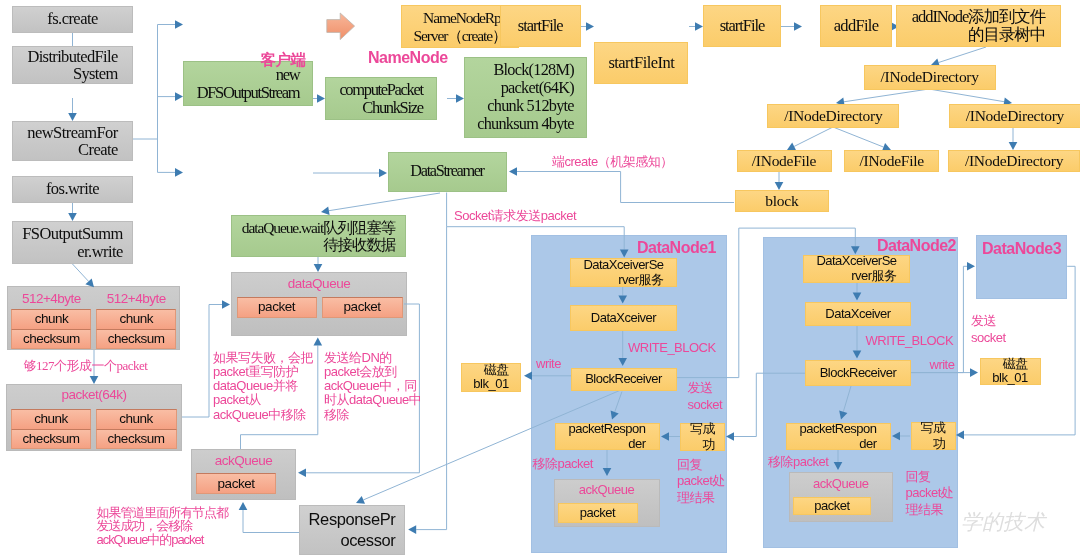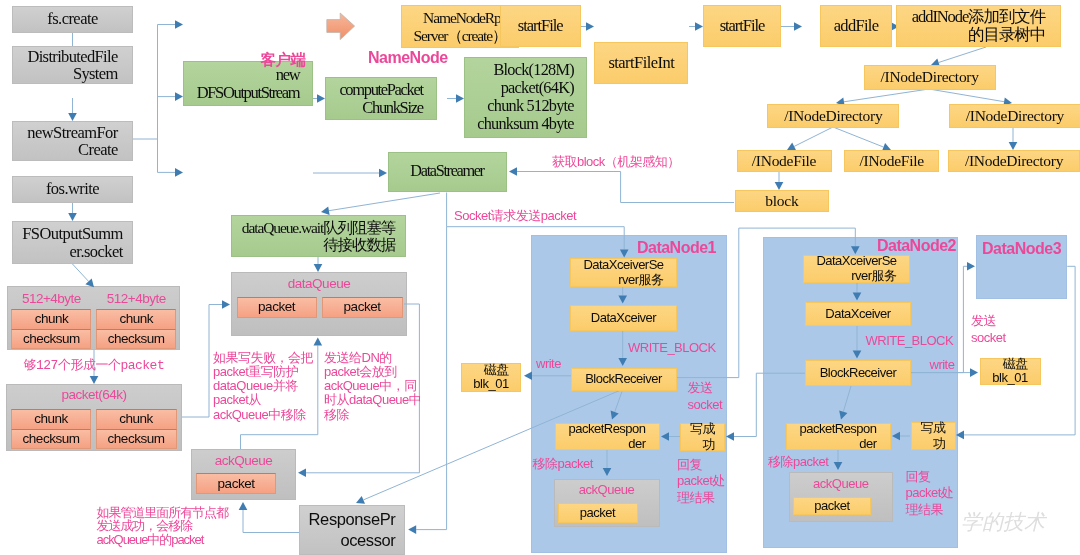--- a/index.html
+++ b/index.html
@@ -227,21 +227,21 @@
         <polygon points="956.0,434.9 964.0,430.6 964.0,439.2" fill="#3e7cb1"></polygon>
       </g>
     </svg>
 <div class="box gray" style="left:12px;top:6px;width:121px;height:27px;font-size:16.5px;line-height:1.02;letter-spacing:-0.55px;z-index:2;">fs.create</div>
 <div class="box gray" style="left:12px;top:46px;width:121px;height:38px;font-size:16.5px;line-height:1.06;letter-spacing:-0.65px;z-index:2;">DistributedFile
 System</div>
 <div class="box gray" style="left:12px;top:121px;width:121px;height:40px;font-size:16.5px;line-height:1.06;letter-spacing:-0.55px;z-index:2;">newStreamFor
 Create</div>
 <div class="box gray" style="left:12px;top:176px;width:121px;height:27px;font-size:16.5px;line-height:1.02;letter-spacing:-0.55px;z-index:2;">fos.write</div>
 <div class="box gray" style="left:12px;top:221px;width:121px;height:43px;font-size:16.5px;line-height:1.06;letter-spacing:-0.55px;z-index:2;">FSOutputSumm
-er.socket</div>
+er.write</div>
 <div class="lbl" style="left:260.5px;top:51.5px;font-size:15.5px;line-height:1.0;text-align:left;font-family:'Liberation Sans',sans-serif;letter-spacing:-0.5px;font-weight:bold;z-index:3;">客户端</div>
 <div class="box green" style="left:183px;top:61px;width:130px;height:45px;font-size:16.5px;line-height:1.06;letter-spacing:-1.35px;z-index:2;">new
 DFSOutputStream</div>
 <div class="box green" style="left:325px;top:77px;width:112px;height:43px;font-size:16.5px;line-height:1.06;letter-spacing:-1.35px;z-index:2;">computePacket
 ChunkSize</div>
 <div class="box green" style="left:464px;top:56.5px;width:123px;height:81px;font-size:16.3px;line-height:1.1;letter-spacing:-0.75px;z-index:2;">Block(128M)
 packet(64K)
 chunk 512byte
 chunksum 4byte</div>
 <div class="box green" style="left:387.5px;top:151.5px;width:119px;height:40px;font-size:16.3px;line-height:1.02;letter-spacing:-1.35px;z-index:2;">DataStreamer</div>
@@ -263,21 +263,21 @@
 <div class="box yellow" style="left:844.2px;top:150px;width:95px;height:22px;font-size:15.5px;line-height:1.02;letter-spacing:-0.28px;z-index:2;">/INodeFile</div>
 <div class="box yellow" style="left:948px;top:150px;width:132px;height:22px;font-size:15.5px;line-height:1.02;letter-spacing:-0.28px;z-index:2;">/INodeDirectory</div>
 <div class="box yellow" style="left:734.9px;top:190px;width:94px;height:22px;font-size:15.5px;line-height:1.02;letter-spacing:-0.28px;z-index:2;">block</div>
 <div class="grayq" style="position:absolute;box-sizing:border-box;left:7px;top:286px;width:173px;height:64px;z-index:1;"></div>
 <div class="lbl" style="left:11.4px;top:291.5px;width:80px;font-size:13.5px;line-height:1.0;text-align:center;font-family:'Liberation Sans',sans-serif;letter-spacing:-0.5px;z-index:3;">512+4byte</div>
 <div class="lbl" style="left:96.2px;top:291.5px;width:80px;font-size:13.5px;line-height:1.0;text-align:center;font-family:'Liberation Sans',sans-serif;letter-spacing:-0.5px;z-index:3;">512+4byte</div>
 <div class="box orange" style="left:11.4px;top:308.5px;width:80px;height:21px;font-size:13.5px;line-height:1.02;font-family:'Liberation Sans',sans-serif;letter-spacing:-0.5px;z-index:2;">chunk</div>
 <div class="box orange" style="left:11.4px;top:329px;width:80px;height:20px;font-size:13.5px;line-height:1.02;font-family:'Liberation Sans',sans-serif;letter-spacing:-0.5px;z-index:2;">checksum</div>
 <div class="box orange" style="left:96.2px;top:308.5px;width:80px;height:21px;font-size:13.5px;line-height:1.02;font-family:'Liberation Sans',sans-serif;letter-spacing:-0.5px;z-index:2;">chunk</div>
 <div class="box orange" style="left:96.2px;top:329px;width:80px;height:20px;font-size:13.5px;line-height:1.02;font-family:'Liberation Sans',sans-serif;letter-spacing:-0.5px;z-index:2;">checksum</div>
-<div class="lbl" style="left:23.5px;top:359px;font-size:13px;line-height:1.0;text-align:right;font-family:Liberation Mono, monospace;letter-spacing:-0.5px;z-index:3;">够127个形成一个packet</div>
+<div class="lbl" style="left:23.5px;top:359px;font-size:13px;line-height:1.0;text-align:right;font-family:Liberation Serif, serif;letter-spacing:-0.5px;z-index:3;">够127个形成一个packet</div>
 <div class="grayq" style="position:absolute;box-sizing:border-box;left:6px;top:384px;width:176px;height:67px;z-index:1;"></div>
 <div class="lbl" style="left:6px;top:388px;width:176px;font-size:13.5px;line-height:1.0;text-align:center;font-family:'Liberation Sans',sans-serif;letter-spacing:-0.5px;z-index:3;">packet(64k)</div>
 <div class="box orange" style="left:11px;top:408.5px;width:80px;height:21px;font-size:13.5px;line-height:1.02;font-family:'Liberation Sans',sans-serif;letter-spacing:-0.5px;z-index:2;">chunk</div>
 <div class="box orange" style="left:11px;top:429px;width:80px;height:20px;font-size:13.5px;line-height:1.02;font-family:'Liberation Sans',sans-serif;letter-spacing:-0.5px;z-index:2;">checksum</div>
 <div class="box orange" style="left:95.5px;top:408.5px;width:81px;height:21px;font-size:13.5px;line-height:1.02;font-family:'Liberation Sans',sans-serif;letter-spacing:-0.5px;z-index:2;">chunk</div>
 <div class="box orange" style="left:95.5px;top:429px;width:81px;height:20px;font-size:13.5px;line-height:1.02;font-family:'Liberation Sans',sans-serif;letter-spacing:-0.5px;z-index:2;">checksum</div>
 <div class="grayq" style="position:absolute;box-sizing:border-box;left:231px;top:272px;width:176px;height:64px;z-index:1;"></div>
 <div class="lbl" style="left:231px;top:277px;width:176px;font-size:13.5px;line-height:1.0;text-align:center;font-family:'Liberation Sans',sans-serif;letter-spacing:-0.5px;z-index:3;">dataQueue</div>
 <div class="box orange" style="left:236.5px;top:296.5px;width:80px;height:21px;font-size:13.5px;line-height:1.02;font-family:'Liberation Sans',sans-serif;letter-spacing:-0.5px;z-index:2;">packet</div>
 <div class="box orange" style="left:321.5px;top:296.5px;width:81px;height:21px;font-size:13.5px;line-height:1.02;font-family:'Liberation Sans',sans-serif;letter-spacing:-0.5px;z-index:2;">packet</div>
@@ -292,21 +292,21 @@
 时从dataQueue中
 移除</div>
 <div class="grayq" style="position:absolute;box-sizing:border-box;left:191px;top:449px;width:105px;height:51px;z-index:1;"></div>
 <div class="lbl" style="left:191px;top:454px;width:105px;font-size:13.5px;line-height:1.0;text-align:center;font-family:'Liberation Sans',sans-serif;letter-spacing:-0.5px;z-index:3;">ackQueue</div>
 <div class="box orange" style="left:196px;top:473px;width:80px;height:21px;font-size:13.5px;line-height:1.02;font-family:'Liberation Sans',sans-serif;letter-spacing:-0.5px;z-index:2;">packet</div>
 <div class="box gray" style="left:299px;top:505px;width:106px;height:50px;font-size:16.5px;line-height:1.25;font-family:'Liberation Sans',sans-serif;letter-spacing:-0.5px;letter-spacing:-0.4px;z-index:2;">ResponsePr
 ocessor</div>
 <div class="lbl" style="left:96.5px;top:505.5px;font-size:13px;line-height:1.05;text-align:left;font-family:'Liberation Sans',sans-serif;letter-spacing:-0.5px;letter-spacing:-1.05px;z-index:3;">如果管道里面所有节点都
 发送成功，会移除
 ackQueue中的packet</div>
-<div class="lbl" style="left:552px;top:155px;font-size:13px;line-height:1.0;text-align:left;font-family:'Liberation Sans',sans-serif;letter-spacing:-0.5px;z-index:3;">获取block（机架感知）</div>
+<div class="lbl" style="left:552px;top:155px;font-size:13px;line-height:1.0;text-align:left;font-family:'Liberation Sans',sans-serif;letter-spacing:-0.5px;z-index:3;">端create（机架感知）</div>
 <div class="lbl" style="left:454px;top:209px;font-size:13px;line-height:1.0;text-align:left;font-family:'Liberation Sans',sans-serif;letter-spacing:-0.5px;z-index:3;">Socket请求发送packet</div>
 <div class="bluepanel" style="position:absolute;box-sizing:border-box;left:530.5px;top:235px;width:196.5px;height:318px;z-index:1;"></div>
 <div class="lbl" style="left:628px;top:240px;width:88px;font-size:16px;line-height:1.0;text-align:right;font-family:'Liberation Sans',sans-serif;letter-spacing:-0.5px;font-weight:bold;z-index:4;">DataNode1</div>
 <div class="box yellow" style="left:570px;top:258px;width:107px;height:29px;font-size:13px;line-height:1.14;font-family:'Liberation Sans',sans-serif;letter-spacing:-0.5px;z-index:3;">DataXceiverSe
 rver服务</div>
 <div class="box yellow" style="left:570px;top:304.5px;width:107px;height:26px;font-size:13px;line-height:1.02;font-family:'Liberation Sans',sans-serif;letter-spacing:-0.5px;z-index:3;">DataXceiver</div>
 <div class="lbl" style="left:628px;top:341px;font-size:13px;line-height:1.0;text-align:left;font-family:'Liberation Sans',sans-serif;letter-spacing:-0.5px;z-index:3;">WRITE_BLOCK</div>
 <div class="box yellow" style="left:570.5px;top:367.5px;width:106px;height:23px;font-size:13px;line-height:1.02;font-family:'Liberation Sans',sans-serif;letter-spacing:-0.5px;z-index:3;">BlockReceiver</div>
 <div class="lbl" style="left:536px;top:357px;font-size:13px;line-height:1.0;text-align:left;font-family:'Liberation Sans',sans-serif;letter-spacing:-0.5px;z-index:4;">write</div>
 <div class="lbl" style="left:687.5px;top:380px;font-size:13px;line-height:1.3;text-align:left;font-family:'Liberation Sans',sans-serif;letter-spacing:-0.5px;z-index:4;">发送

